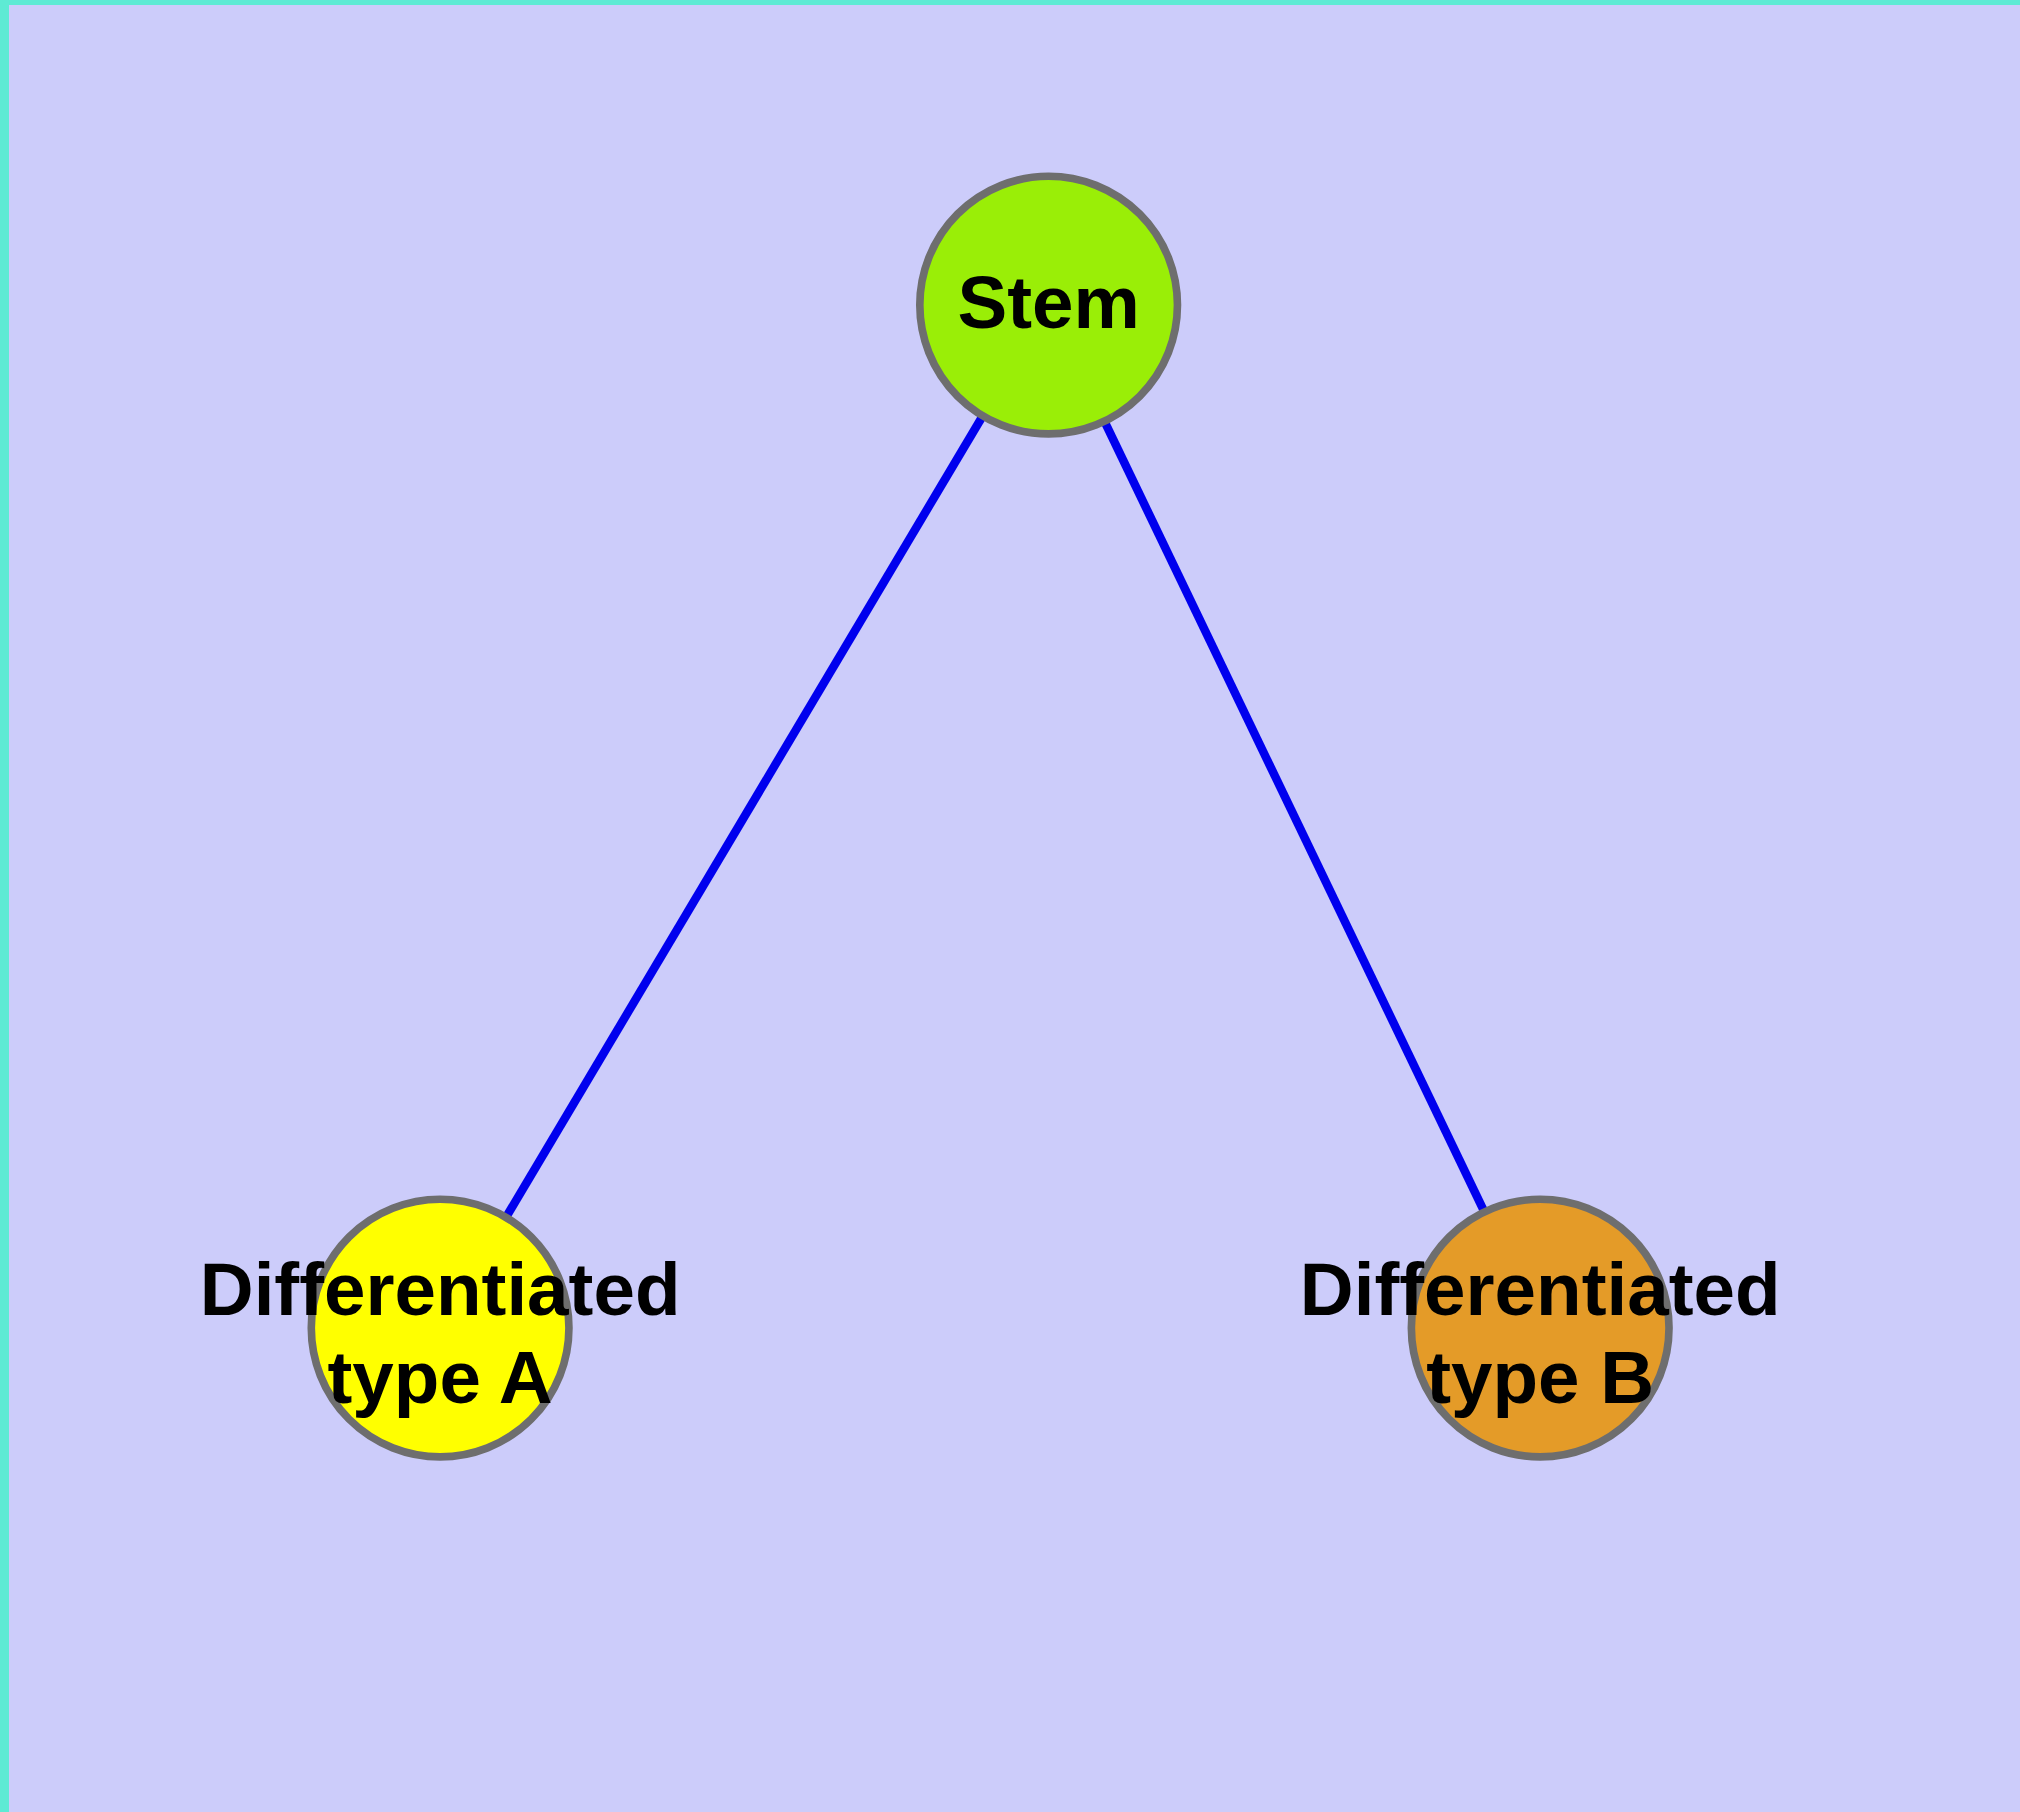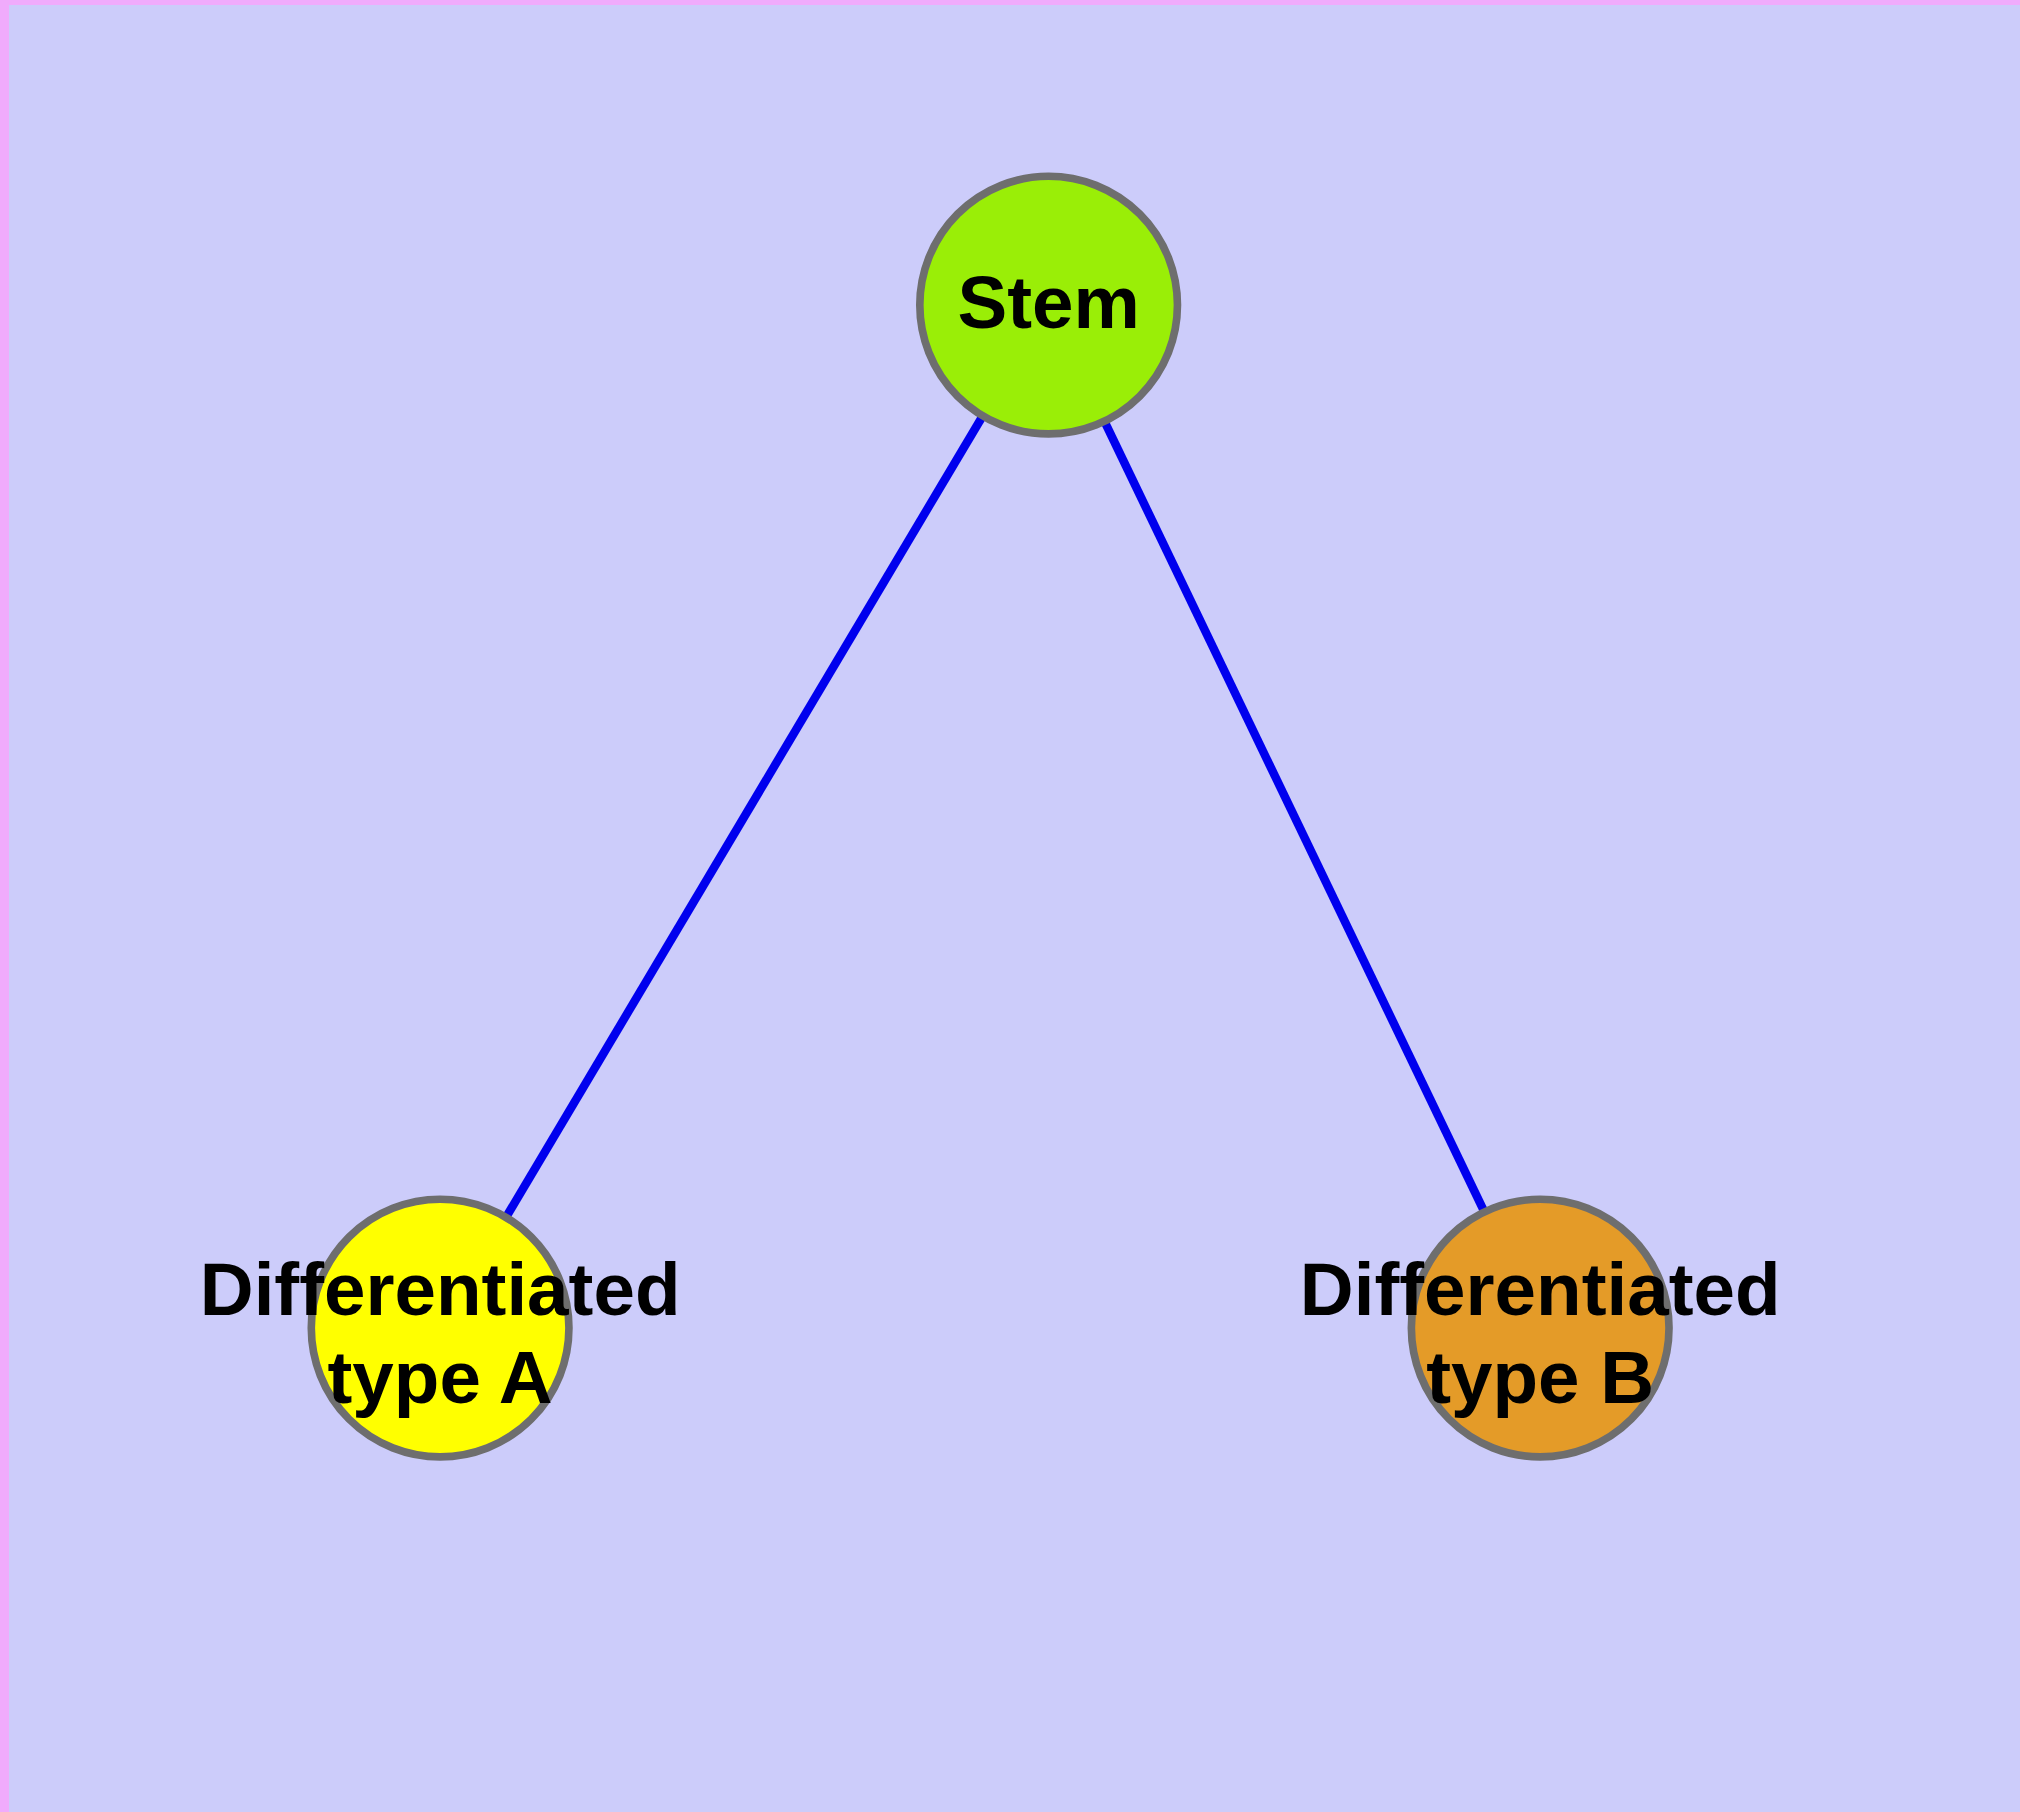--- a/index.html
+++ b/index.html
@@ -4,21 +4,21 @@
 <style>
   html, body {
     margin: 0;
     padding: 0;
     background: #ffffff;
   }
   #canvas {
     position: relative;
     width: 2021px;
     height: 1812px;
-    background: #f0abfc;
+    background: #5eead4;
     overflow: hidden;
     font-family: "Liberation Sans", sans-serif;
   }
   #plot-area {
     position: absolute;
     left: 8.5px;
     top: 5.1px;
     width: 2012px;
     height: 1807px;
     background: #ccccfa;

